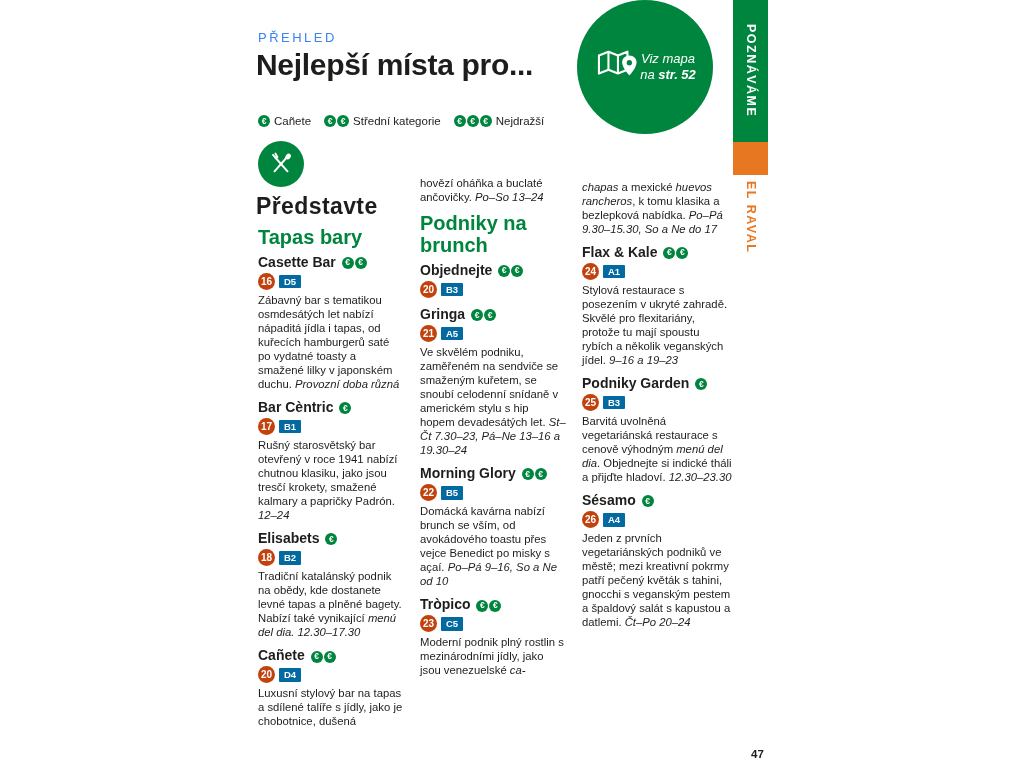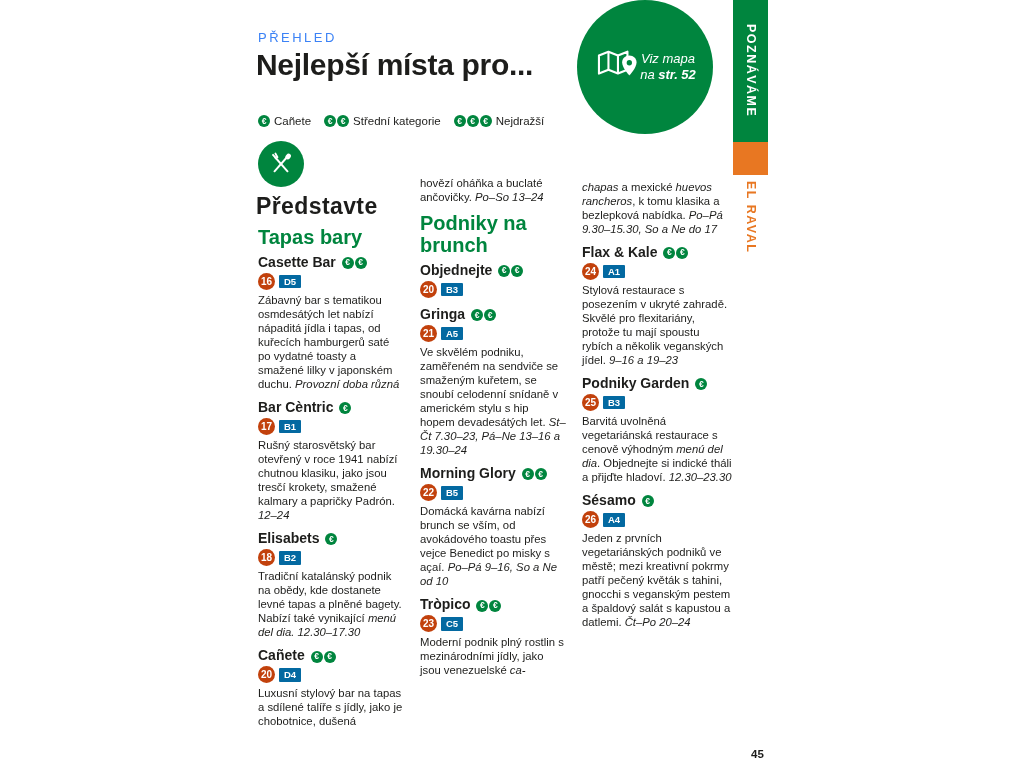--- a/index.html
+++ b/index.html
@@ -242,15 +242,15 @@
   </div>
 
   <div class="tab-green">
     <span class="vtext">POZNÁVÁME</span>
   </div>
   <div class="tab-square"></div>
   <div class="tab-raval">
     <span class="vtext orange">EL RAVAL</span>
   </div>
 
-  <div class="page-num">45</div>
+  <div class="page-num">47</div>
 
 </div>
 
 </body></html>

